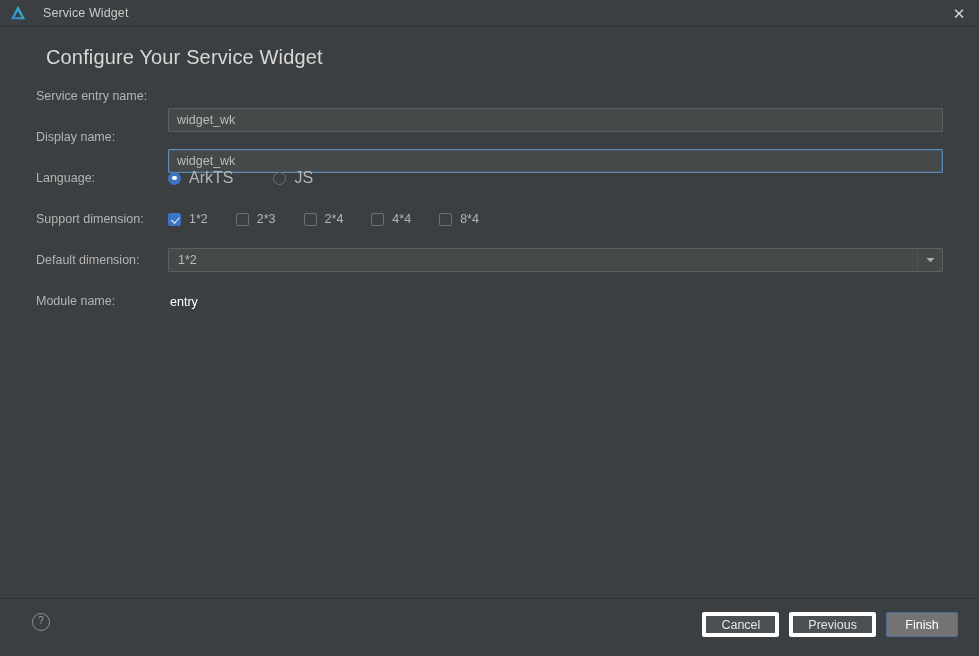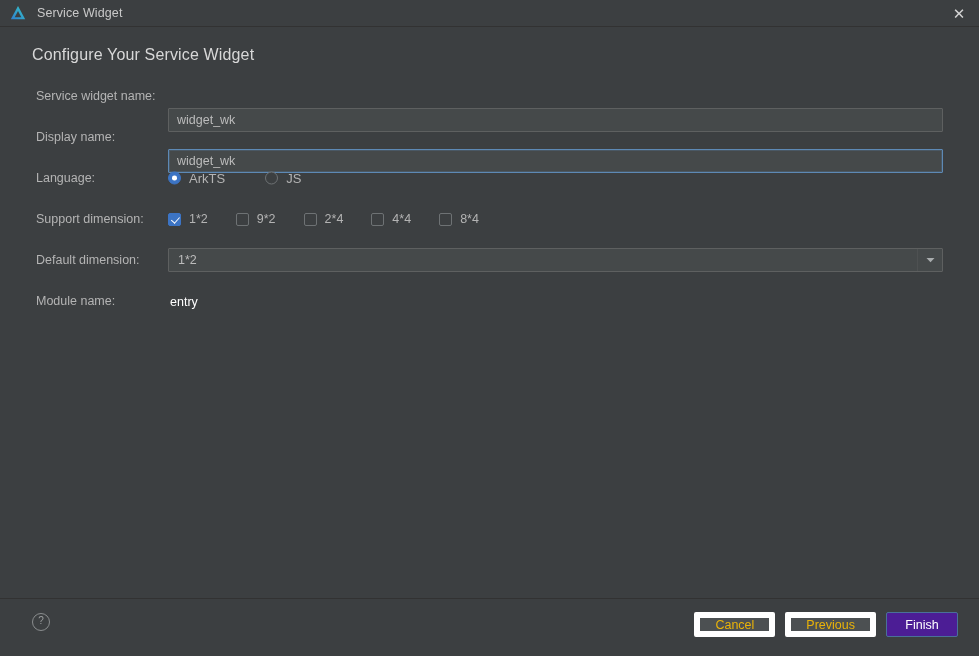--- a/index.html
+++ b/index.html
@@ -27,20 +27,21 @@
   
   .titlebar {
     position: absolute;
     left: 0; top: 0;
     width: 979px;
     height: 26px;
     background: #3c3f41;
     border-bottom: 1px solid #323232;
     display: flex;
     align-items: center;
+    gap: 6px;
   }
   .title-logo {
     width: 18px;
     height: 18px;
     margin-left: 9px;
     margin-right: 10px;
     flex: 0 0 auto;
     display: block;
   }
   .title-text {
@@ -66,23 +67,23 @@
   .content {
     position: absolute;
     left: 0; top: 27px;
     width: 979px;
     height: 571px;
     background: #3c3f41;
   }
 
   .heading {
     position: absolute;
-    left: 32px;
+    left: 46px;
     top: 19px;
-    font-size: 16px;
+    font-size: 20px;
     color: #d8d8d8;
     letter-spacing: .15px;
   }
 
   
   .form { position: absolute; left: 0; top: 58px; width: 979px; }
   .row {
     position: relative;
     height: 22px;
     margin-bottom: 19px;
@@ -159,21 +160,21 @@
   }
   .radio-mark.on::after {
     content: "";
     position: absolute;
     left: 50%; top: 50%;
     width: 4.5px; height: 4.5px;
     margin-left: -2.25px; margin-top: -2.25px;
     border-radius: 50%;
     background: #ffffff;
   }
-  .radio-label { font-size: 13px; color: #b4b4b4; }
+  .radio-label { font-size: 16px; color: #b4b4b4; }
 
   
   .check-group { display: flex; align-items: center; }
   .check-item {
     display: flex;
     align-items: center;
     margin-right: 28px;
     cursor: pointer;
   }
   .check-mark {
@@ -265,30 +266,30 @@
     display: flex;
     align-items: center;
   }
   .btn {
     height: 25px;
     min-width: 72px;
     padding: 0 15px;
     margin-left: 10px;
     box-sizing: border-box;
     background: #4c5052;
-    border: 6px solid #ffffff;
+    border: 4px solid #ffffff;
     border-radius: 2px;
-    color: #eab308;
+    color: #e5e5e5;
     font-family: "Liberation Sans", sans-serif;
     font-size: 12.5px;
     cursor: pointer;
     outline: none;
   }
   .btn.primary {
-    background: #4c1d95;
+    background: #737373;
     border: 1px solid #4a7099;
     color: #ffffff;
   }
 </style>
 </head>
 <body>
 
 <div id="app">
 
   <div class="titlebar">
@@ -306,21 +307,21 @@
     <div class="title-close">✕</div>
   </div>
 
   <div class="content">
 
     <div class="heading">Configure Your Service Widget</div>
 
     <div class="form">
 
       <div class="row">
-        <div class="row-label">Service widget name:</div>
+        <div class="row-label">Service entry name:</div>
         <div class="row-field">
           <input class="textfield" type="text" readonly="" value="widget_wk" style="">
         </div>
       </div>
 
       <div class="row">
         <div class="row-label">Display name:</div>
         <div class="row-field">
           <input class="textfield focused" type="text" readonly="" value="widget_wk" style="">
         </div>
@@ -346,21 +347,21 @@
       <div class="row">
         <div class="row-label">Support dimension:</div>
         <div class="row-field">
           <div class="check-group">
             <div class="check-item">
               <span class="check-mark on"></span>
               <span class="check-label">1*2</span>
             </div>
             <div class="check-item">
               <span class="check-mark"></span>
-              <span class="check-label">9*2</span>
+              <span class="check-label">2*3</span>
             </div>
             <div class="check-item">
               <span class="check-mark"></span>
               <span class="check-label">2*4</span>
             </div>
             <div class="check-item">
               <span class="check-mark"></span>
               <span class="check-label">4*4</span>
             </div>
             <div class="check-item">

